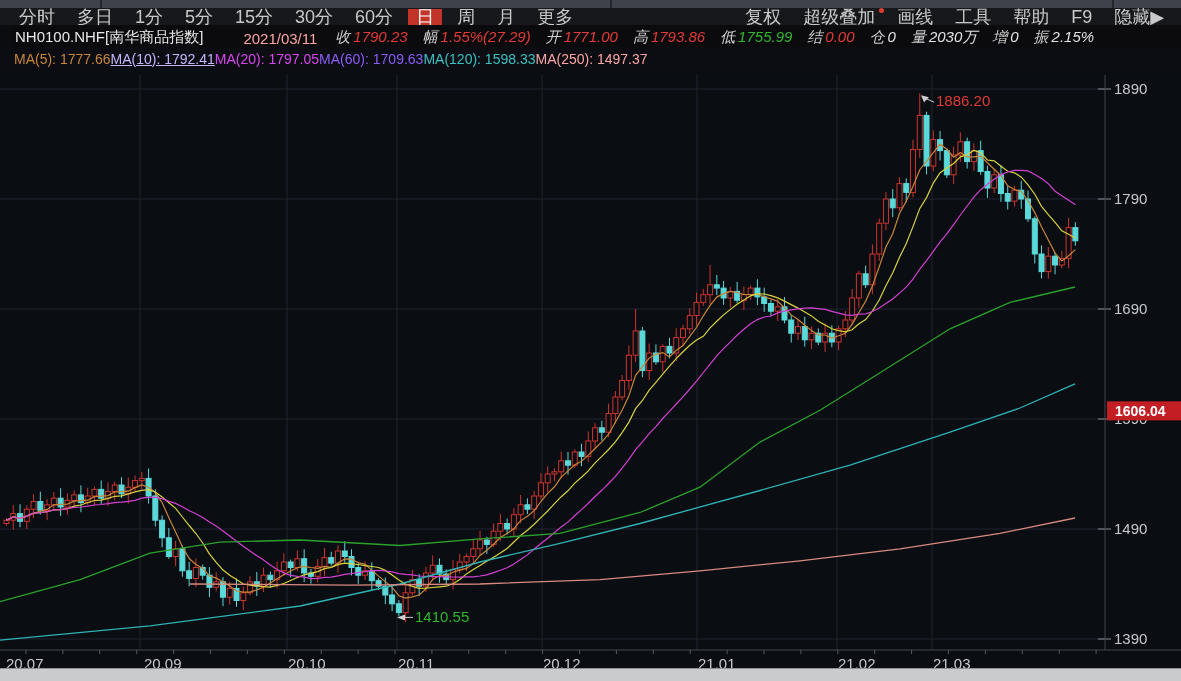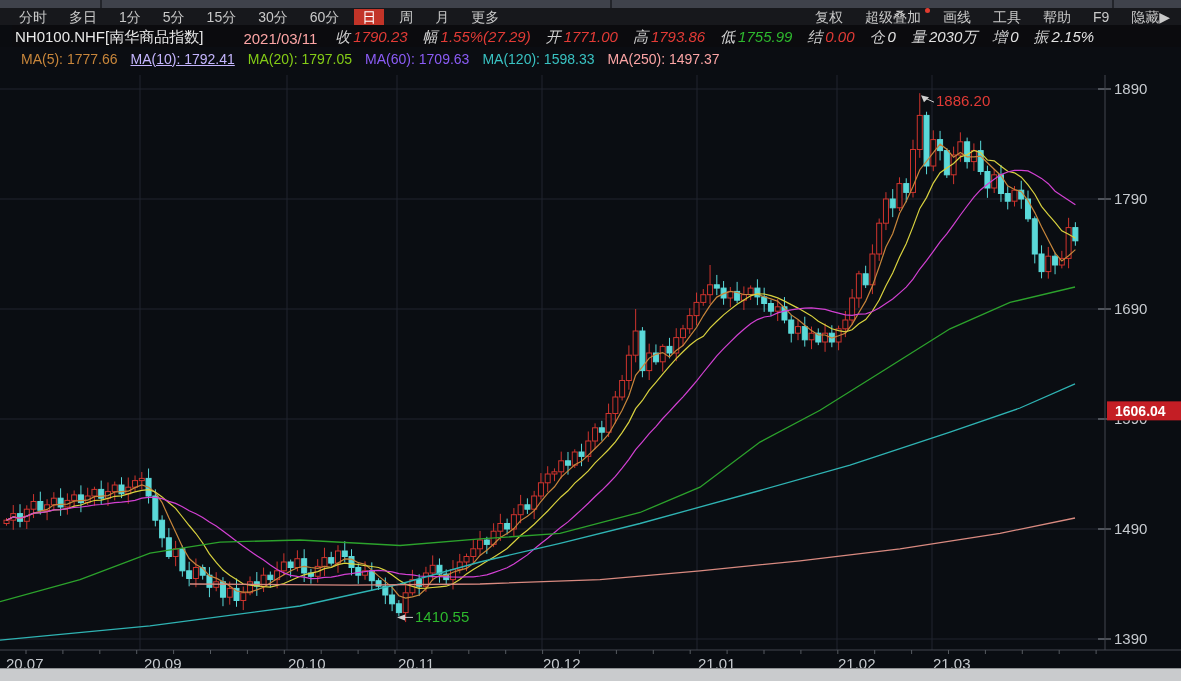--- a/index.html
+++ b/index.html
@@ -3,39 +3,39 @@
 <meta charset="utf-8">
 <style>
   html,body{margin:0;padding:0;background:#000;}
   .screen{position:relative;width:1181px;height:681px;background:#0a0c10;overflow:hidden;
           font-family:"Liberation Sans","DejaVu Sans",sans-serif;color:#d6d6d6;}
   
   .top-strip{position:absolute;left:0;top:0;width:1181px;height:8px;background:#3f424b;}
   .top-strip .seg{position:absolute;top:0;width:2px;height:8px;background:#23252b;}
   
   .menubar{position:absolute;left:0;top:8px;width:1181px;height:17px;background:#17181c;
-           display:flex;align-items:center;font-size:14px;}
+           display:flex;align-items:center;font-size:18px;}
   .menubar .left{display:flex;align-items:center;gap:0;padding-left:8px;}
-  .menubar .right{margin-left:auto;display:flex;align-items:center;}
+  .menubar .right{margin-left:auto;display:flex;align-items:center;padding-right:6px;}
   .menu-item{padding:0 11px;color:#c9c9c9;cursor:default;white-space:nowrap;position:relative;line-height:16px;}
   .menu-item.active{background:#c23428;color:#fff;padding:0 8px;margin:0 4px;}
   .menu-item .dot{position:absolute;top:-1px;right:2px;width:5px;height:5px;border-radius:50%;background:#e03c30;}
   
   .infobar{position:absolute;left:12px;top:25px;width:1181px;height:22px;background:#0b0b0e;
            display:flex;align-items:flex-end;font-size:15px;white-space:nowrap;}
   .infobar .symbol{margin-left:3px;color:#e8e8e8;}
   .infobar .date{margin-left:40px;color:#fca5a5;}
   .infobar .fields{display:flex;margin-left:18px;font-style:italic;}
   .fld{margin-right:15px;}
   .fld .lb{color:#d0d0d0;margin-right:3px;}
   .v-red{color:#e23b36;} .v-green{color:#2eb82e;} .v-white{color:#e2e2e2;}
   
   .mabar{position:absolute;left:0;top:47px;width:1181px;height:23px;background:#0b0d12;
          display:flex;align-items:center;font-size:14px;white-space:nowrap;}
-  .mabar .items{display:flex;margin-left:21px;gap:13px;}
+  .mabar .items{display:flex;margin-left:14px;}
   .mabar .right{margin-left:auto;display:flex;align-items:center;padding-right:8px;}
   .range{color:#dedede;text-decoration:underline;font-size:14px;}
   .caret{color:#9aa0a8;font-size:11px;margin-left:4px;cursor:default;}
   .lockwrap{margin-left:10px;display:flex;align-items:center;cursor:default;}
   
   .chart-wrap{position:absolute;left:0;top:70px;width:1181px;height:598px;background:#0a0d12;text-align:center;}
   .bottom-strip{position:absolute;left:0;top:668px;width:1181px;height:13px;background:#c9cbcd;border-top:1px solid #8f9194;box-sizing:border-box;}
 </style>
 </head>
 <body>
@@ -87,21 +87,21 @@
         <span class="fld"><span class="lb">量</span><span class="v-white">2030万</span></span>
         <span class="fld"><span class="lb">增</span><span class="v-white">0</span></span>
         <span class="fld"><span class="lb">振</span><span class="v-white">2.15%</span></span>
       </div>
   </div>
 
   <div class="mabar">
     <div class="items" id="ma-items">
         <span class="" style="color: rgb(200, 134, 59);">MA(5): 1777.66</span>
         <span class="" style="color: #c4b5fd; text-decoration: underline;">MA(10): 1792.41</span>
-        <span class="" style="color: #84cc16;">MA(20): 1797.05</span>
+        <span class="" style="color: #d946ef;">MA(20): 1797.05</span>
         <span class="" style="color: #8b5cf6;">MA(60): 1709.63</span>
         <span class="" style="color: rgb(57, 194, 194);">MA(120): 1598.33</span>
         <span class="" style="color: #fca5a5;">MA(250): 1497.37</span>
       </div>
   </div>
 
   <div class="chart-wrap">
     <svg id="chart-svg" width="1181" height="598">
         <line x1="0" y1="19" x2="1105" y2="19" stroke="#20252e" stroke-width="1"></line>
         <line x1="1098" y1="19" x2="1111" y2="19" stroke="#8a8f97" stroke-width="1"></line>

